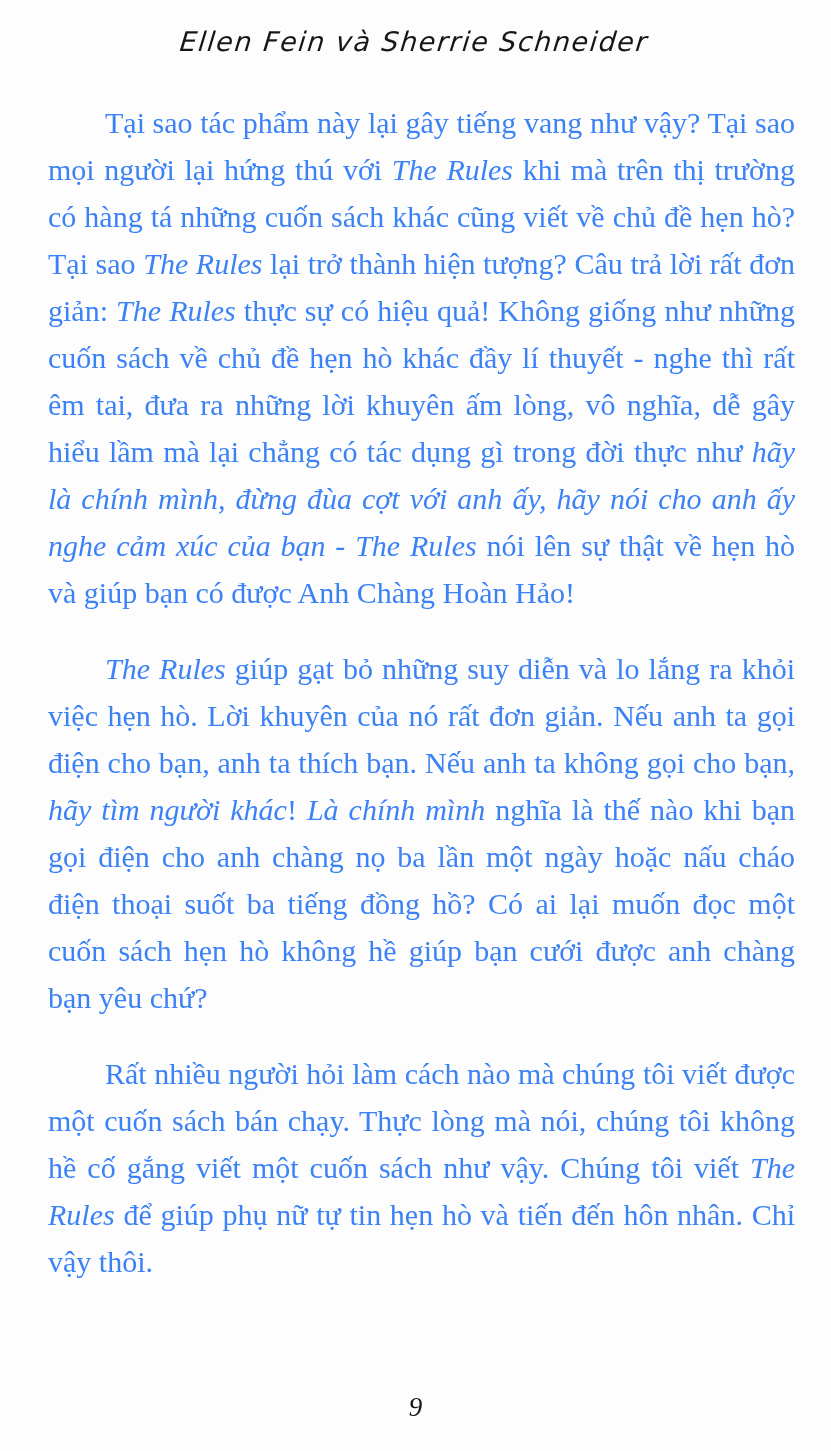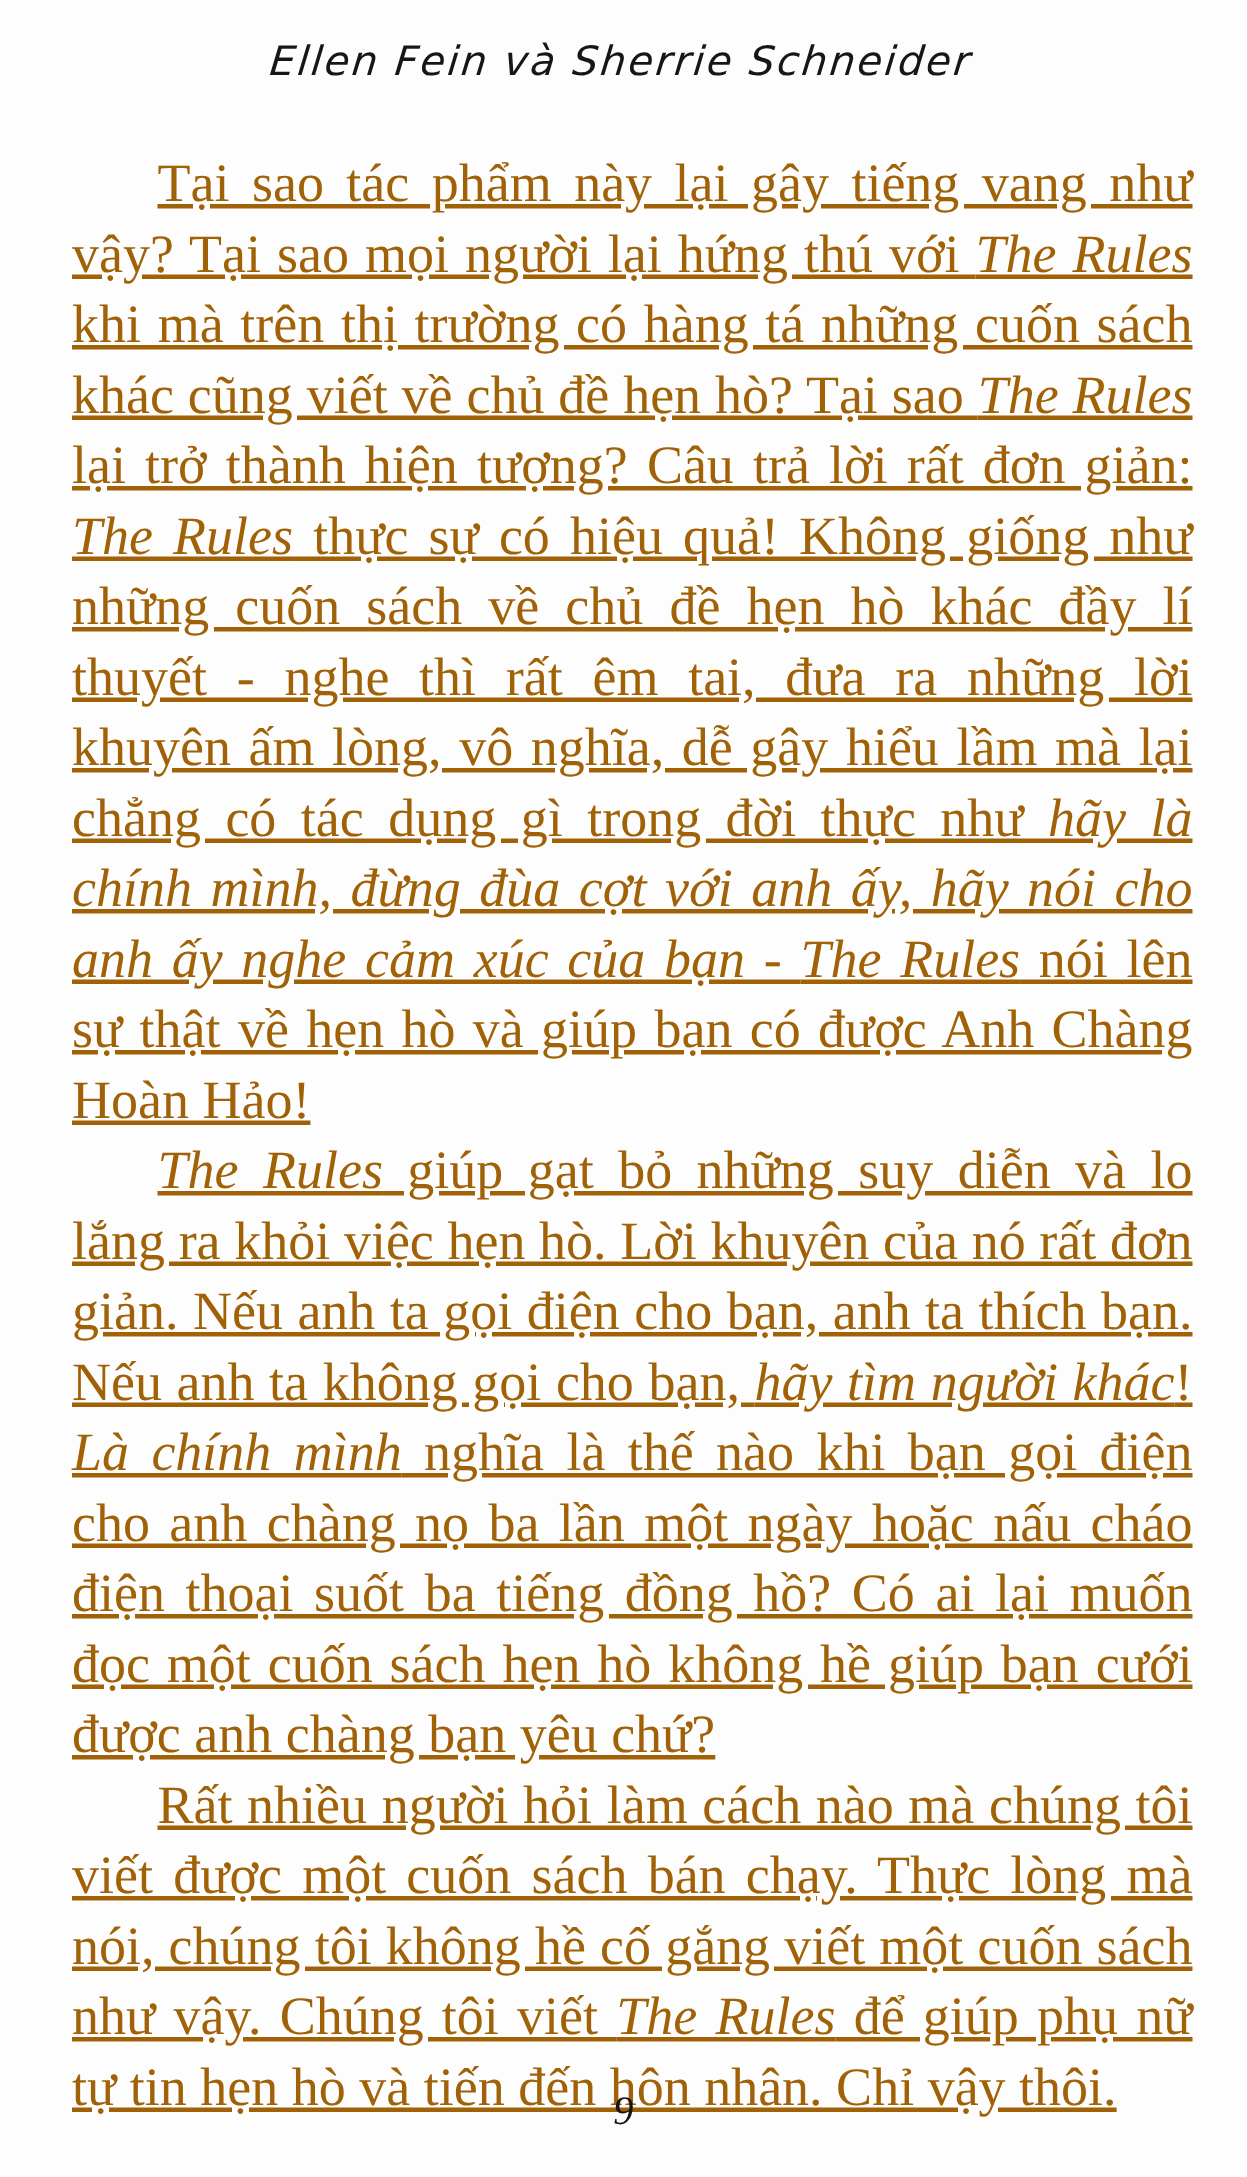--- a/index.html
+++ b/index.html
@@ -22,30 +22,30 @@
     font-family: "DejaVu Sans", sans-serif;
     font-style: italic;
     font-size: 27px;
     letter-spacing: 1.5px;
     transform: skewX(-6deg);
     color: #161616;
   }
   .body-text {
     margin: 42px 36px 0 48px;
     text-align: justify;
-    font-size: 36px;
+    font-size: 30px;
     line-height: 47px;
-    color: #a16207;
-    text-decoration: underline;
+    color: #3b82f6;
   }
   .body-text p {
     margin: 0;
     text-indent: 57px;
   }
   .body-text p + p {
+    margin-top: 29px;
   }
   .body-text em {
     font-style: italic;
   }
   .page-number {
     position: absolute;
     left: 0;
     right: 0;
     top: 1392px;
     text-align: center;

